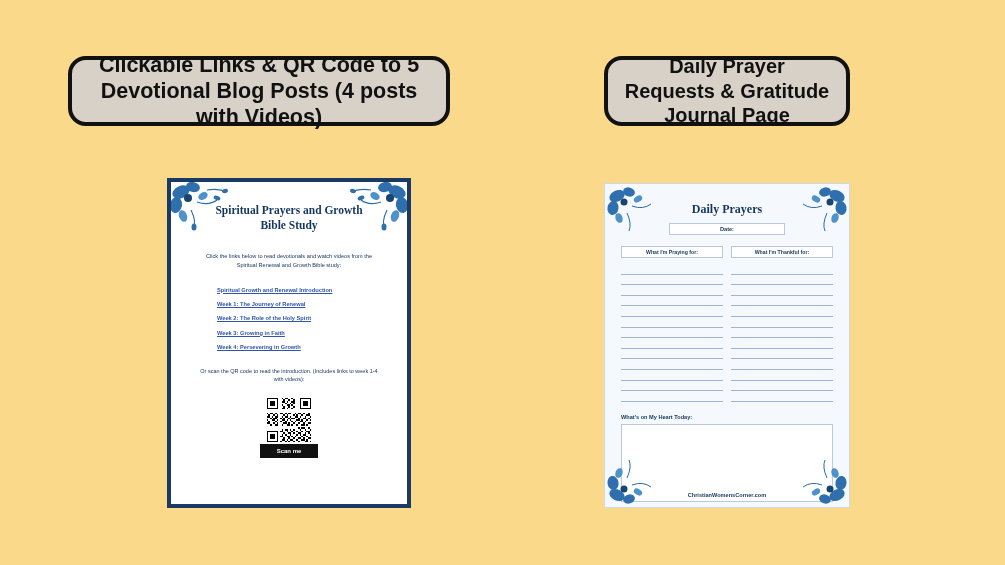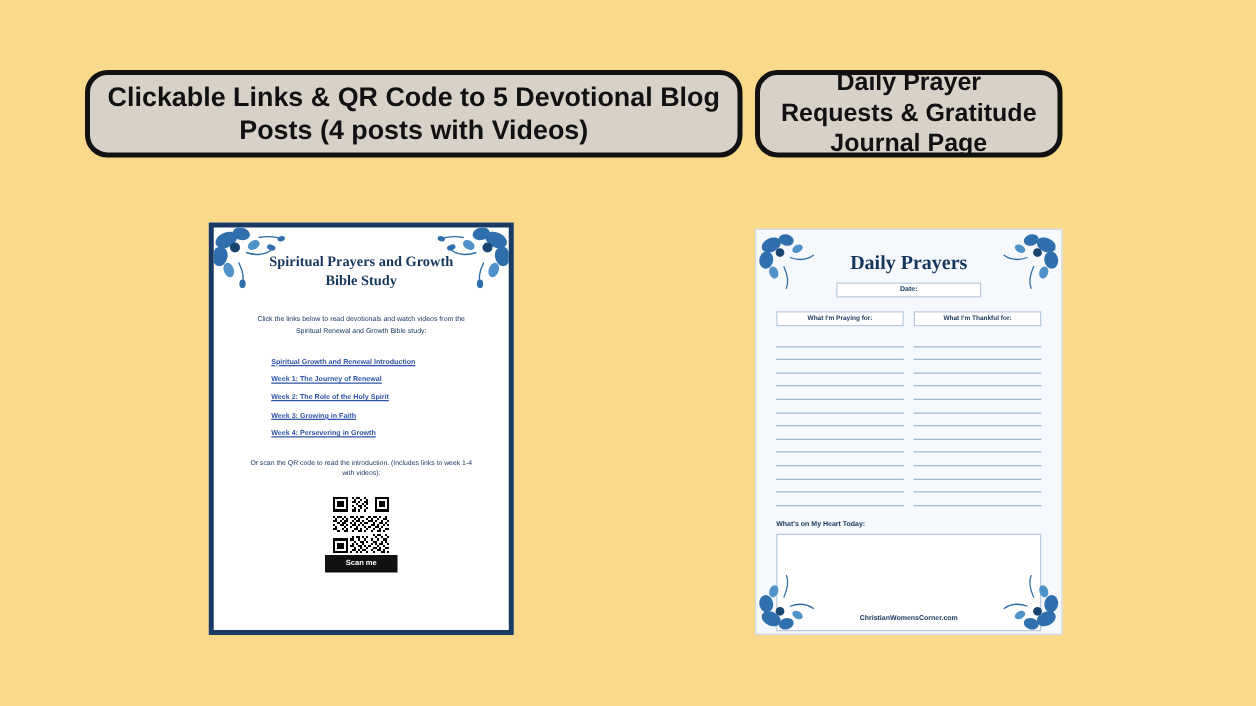--- a/index.html
+++ b/index.html
@@ -27,21 +27,21 @@
     justify-content: center;
     text-align: center;
     font-weight: bold;
     color: #111111;
     line-height: 1.22;
     padding: 6px 14px;
   }
   #banner-left {
     left: 68px;
     top: 56px;
-    width: 526px;
+    width: 382px;
     height: 70px;
     font-size: 21.5px;
   }
   #banner-right {
     left: 604px;
     top: 56px;
     width: 246px;
     height: 70px;
     font-size: 20px;
     justify-content: center;
@@ -148,21 +148,21 @@
   .doc-right-inner {
     position: relative;
     width: 100%;
     height: 100%;
     box-sizing: border-box;
     padding: 10px 16px;
   }
   .prayers-title {
     font-family: "Liberation Serif", serif;
     font-weight: bold;
-    font-size: 16px;
+    font-size: 12px;
     color: #15365c;
     text-align: center;
     margin-top: 8px;
   }
   .date-bar {
     margin: 6px auto 0;
     width: 116px;
     height: 12px;
     background: #ffffff;
     border: 1px solid #b9cade;

